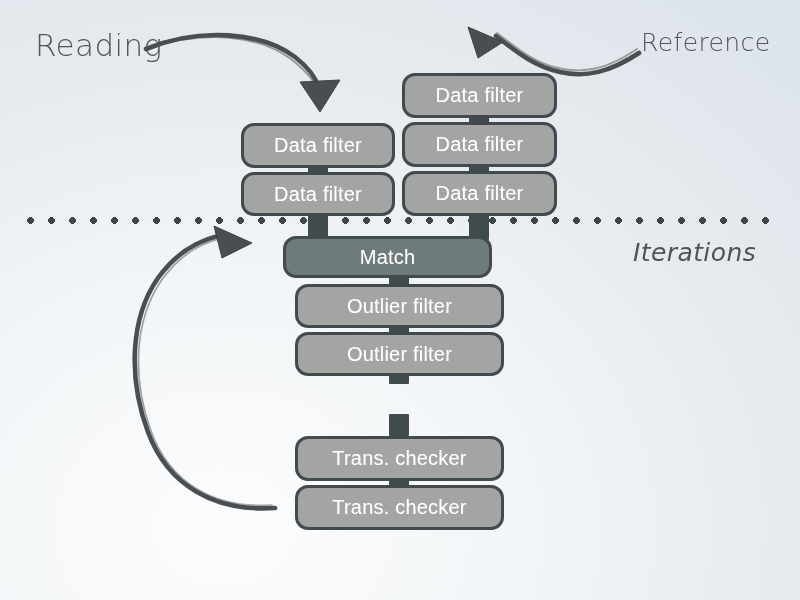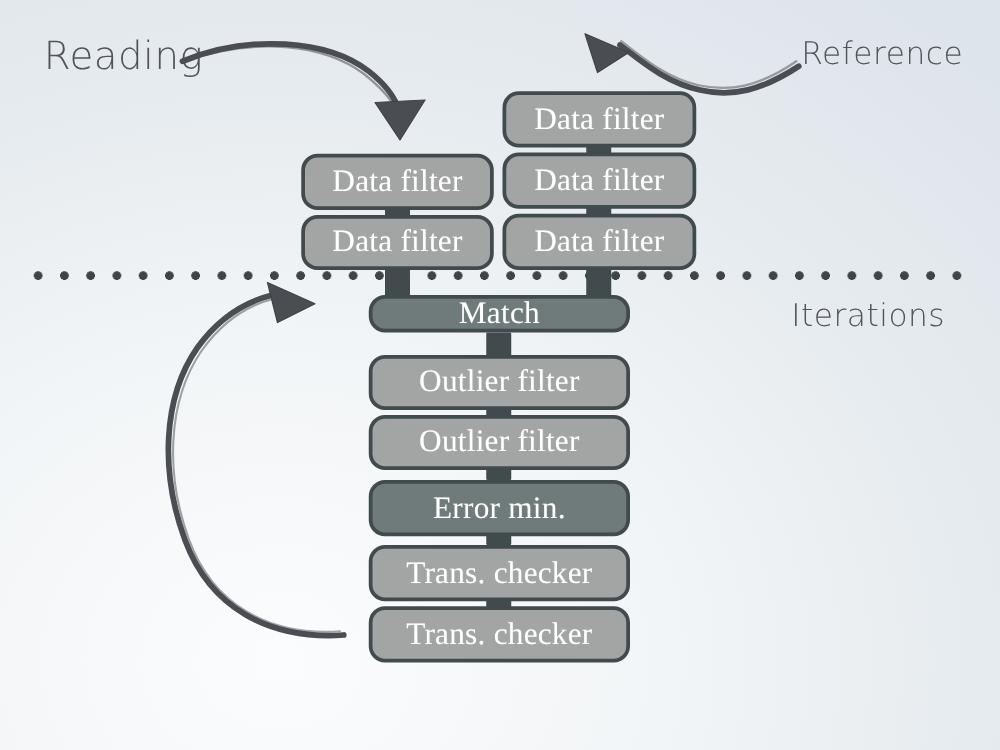--- a/index.html
+++ b/index.html
@@ -26,21 +26,21 @@
     color: #51555a;
     font-family: "DejaVu Sans", sans-serif;
     font-weight: 300;
     letter-spacing: 0.4px;
     white-space: nowrap;
     -webkit-font-smoothing: antialiased;
   }
   #label-reading { left: 35px; top: 27px; font-size: 31px; }
   #label-reference { left: 641px; top: 28px; font-size: 25px; }
   #label-iterations {
-    left: 633px; top: 238px; font-size: 25px; 
+    left: 633px; top: 238px; font-size: 25px; font-style: italic;
     color: #50545a;
   }
 
   
   #dotted-line {
     position: absolute;
     left: 20px;
     top: 217px;
     width: 762px;
     height: 7px;
@@ -60,23 +60,23 @@
   
   .node {
     position: absolute;
     box-sizing: border-box;
     border: 3px solid #414a4d;
     border-radius: 13px;
     display: flex;
     align-items: center;
     justify-content: center;
     color: #ffffff;
-    font-family: Liberation Serif, serif;
+    font-family: Liberation Sans, sans-serif;
     font-weight: 300;
-    font-size: 25px;
+    font-size: 20px;
     letter-spacing: 0.2px;
     text-shadow: 0 0 1px rgba(255,255,255,0.25);
     -webkit-font-smoothing: antialiased;
   }
   .node.light { background: #a3a4a4; }
   .node.dark  { background: #6f7a7a; }
 
   
   #arrows {
     position: absolute;
@@ -123,31 +123,28 @@
   <div class="node light" style="left:402px; top:73px; width:155px; height:45px;">
     <span>Data filter</span>
   </div>
   <div class="node light" style="left:402px; top:122px; width:155px; height:45px;">
     <span>Data filter</span>
   </div>
   <div class="node light" style="left:402px; top:171px; width:155px; height:45px;">
     <span>Data filter</span>
   </div>
 
-  <div class="node dark" style="left:295px; top:236px; width:209px; height:30px;">
+  <div class="node dark" style="left:283px; top:236px; width:209px; height:42px;">
     <span>Match</span>
   </div>
   <div class="node light" style="left:295px; top:284px; width:209px; height:44px;">
     <span>Outlier filter</span>
   </div>
   <div class="node light" style="left:295px; top:332px; width:209px; height:44px;">
     <span>Outlier filter</span>
-  </div>
-  <div class="node dark" style="left:295px; top:384px; width:209px; height:45px;">
-    <span>Error min.</span>
   </div>
   <div class="node light" style="left:295px; top:436px; width:209px; height:45px;">
     <span>Trans. checker</span>
   </div>
   <div class="node light" style="left:295px; top:485px; width:209px; height:45px;">
     <span>Trans. checker</span>
   </div>
 
   <svg id="arrows" viewBox="0 0 800 600" xmlns="http://www.w3.org/2000/svg">
 

